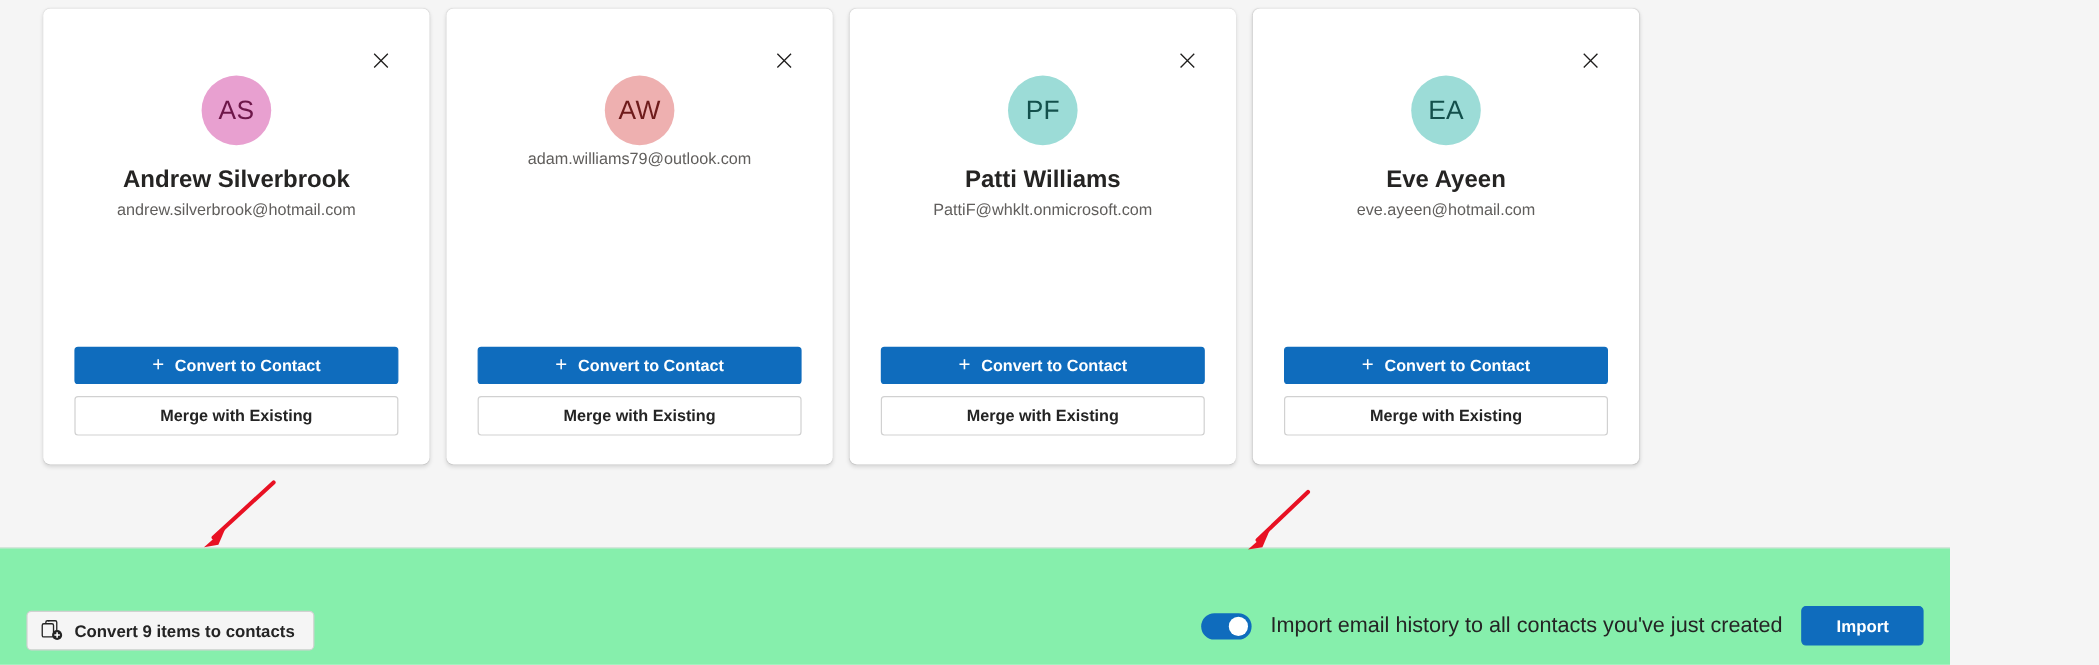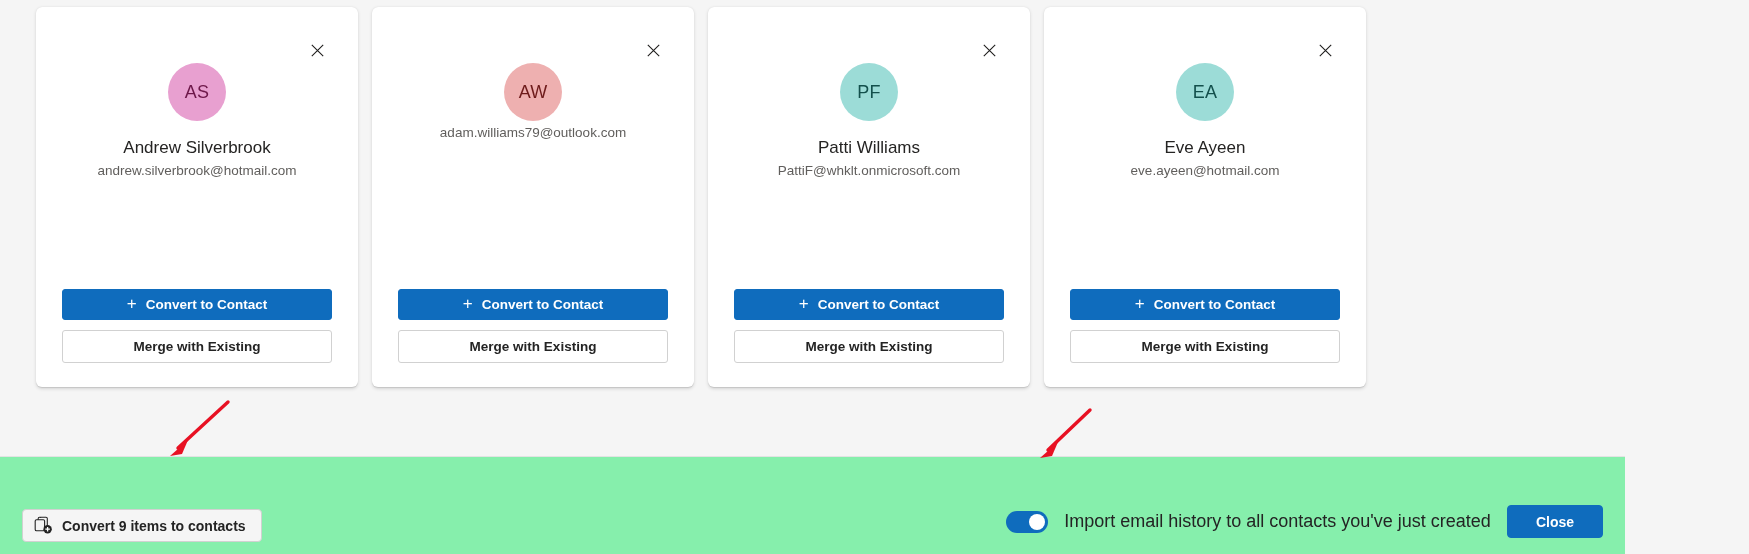--- a/index.html
+++ b/index.html
@@ -67,34 +67,34 @@
   .card-close svg { display: block; }
 
   .avatar {
     width: 58px;
     height: 58px;
     border-radius: 50%;
     margin: 56px auto 0 auto;
     display: flex;
     align-items: center;
     justify-content: center;
-    font-size: 18px;
+    font-size: 22px;
     font-weight: 400;
     letter-spacing: 0.2px;
   }
 
   .avatar.pink   { background: #e8a0d0; color: #6d1749; }
   .avatar.salmon { background: #eeb0b0; color: #6e1b1b; }
   .avatar.teal   { background: #9cdcd7; color: #13504c; }
 
   .card-name {
     margin-top: 16px;
     text-align: center;
-    font-size: 17px;
-    font-weight: 400;
+    font-size: 20px;
+    font-weight: 700;
     color: #252423;
     line-height: 1.3;
     white-space: nowrap;
   }
 
   .card-email {
     margin-top: 3px;
     text-align: center;
     font-size: 13.5px;
     font-weight: 400;
@@ -338,21 +338,21 @@
       </span>
       <span>Convert 9 items to contacts</span>
     </button>
   </div>
 
   <div id="footer-right">
     <div class="toggle">
       <div class="knob"></div>
     </div>
     <div class="toggle-label">Import email history to all contacts you've just created</div>
-    <button class="close-btn">Close</button>
+    <button class="close-btn">Import</button>
   </div>
 
 </div>
 
 <svg class="anno-arrow" style="left:150px; top:396px;" width="90" height="70" viewBox="0 0 90 70">
   <path d="M78 6 L28 52" stroke="#e81123" stroke-width="3.4" fill="none" stroke-linecap="round"></path>
   <path d="M20 60 L38 44 L32 58 Z" fill="#e81123"></path>
 </svg>
 
 <svg class="anno-arrow" style="left:1022px; top:406px;" width="90" height="70" viewBox="0 0 90 70">

